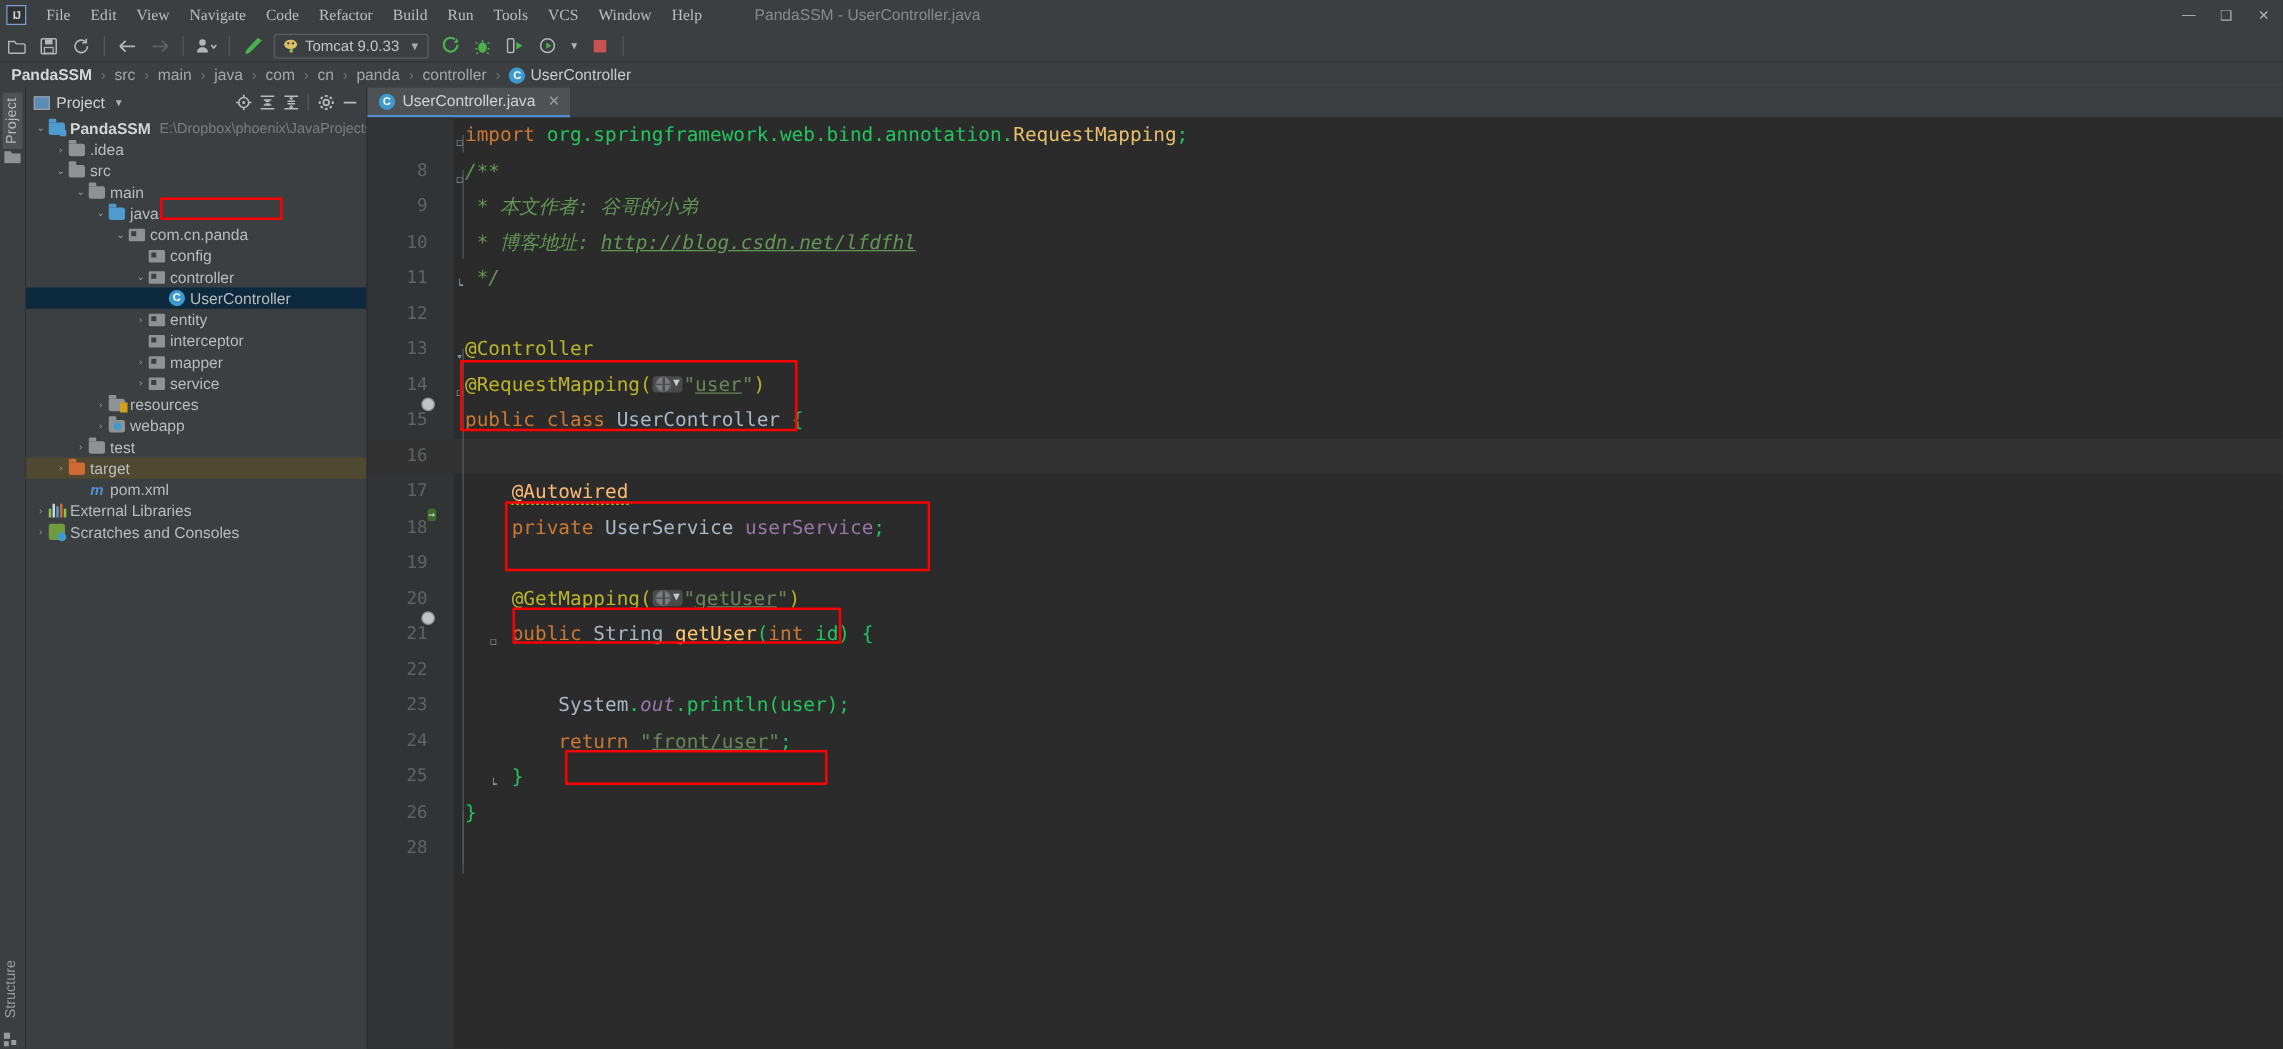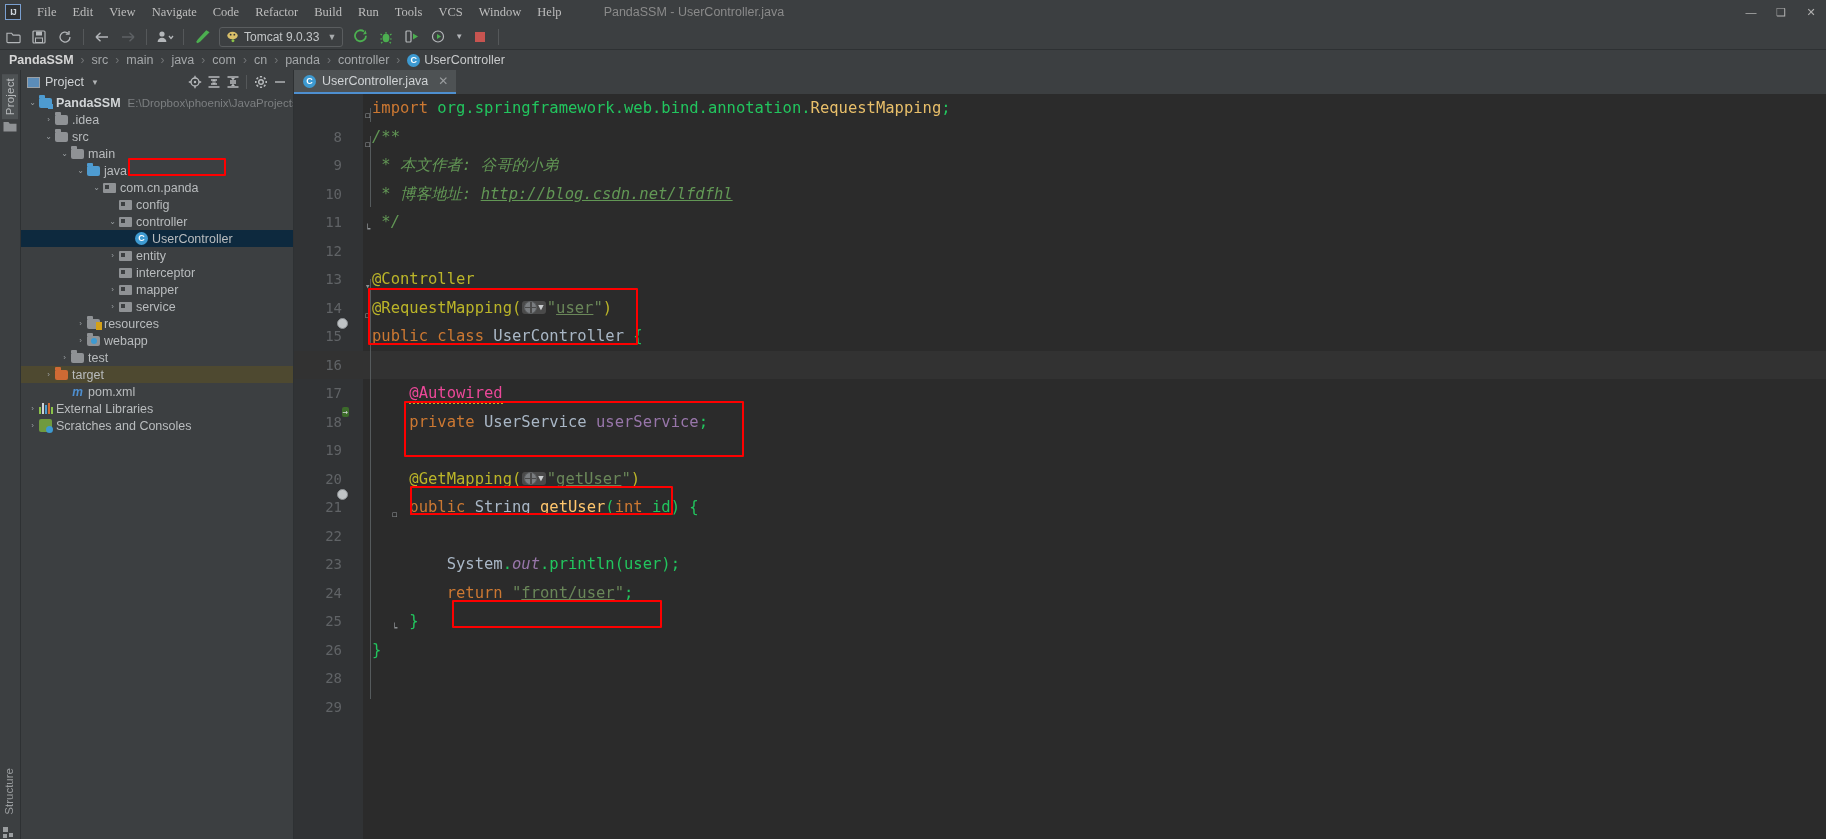--- a/index.html
+++ b/index.html
@@ -222,21 +222,21 @@
     position:absolute; left:76px; width:1px; background:#555a5c;
   }
 
   
   .kw { color: #cc7832; }
   .str { color: #6a8759; }
   .str-u { color: #6a8759; text-decoration: underline; text-decoration-color:#6a8759; }
   .cmt { color: #629755; font-style: italic; }
   .cmt-link { color: #629755; font-style: italic; text-decoration: underline; }
   .ann { color: #bbb529; }
-  .ann-warn { color: #ec4899; border-bottom: 2px dotted #bbb529; margin-top: 28px; }
+  .ann-warn { color: #fdba74; border-bottom: 2px dotted #bbb529; margin-top: 28px; }
   .cls { color: #a9b7c6; }
   .fld { color: #9876aa; }
   .mth { color: #ffc66d; }
   .plain { color: #22c55e; }
   .stat { color: #9876aa; font-style: italic; }
   .yellow-cls { color: #e8bf6a; }
 
   .inlay {
     display: inline-flex; align-items: center; gap: 1px;
     background: #4a4a4a; border-radius: 3px; padding: 0 2px; margin: 0 1px;
@@ -779,24 +779,20 @@
           <span class="fold-mark" style="left:98px;">┕</span>
           <span class="code plain">    }</span>
         </div>
 
 
         <div class="cl">
           <span class="ln">28</span>
           <span class="code plain">}</span>
         </div>
 
-        <div class="cl">
-          <span class="ln">29</span>
-          <span class="code"></span>
-        </div>
       </div>
 
       <div class="redbox" style="left:74px; top:194px; width:270px; height:57px;"></div>
       <div class="redbox" style="left:110px; top:307px; width:340px; height:56px;"></div>
       <div class="redbox" style="left:116px; top:392px; width:263px; height:29px;"></div>
       <div class="redbox" style="left:158px; top:506px; width:210px; height:28px;"></div>
     </div>
   </div>
 
 </div>

